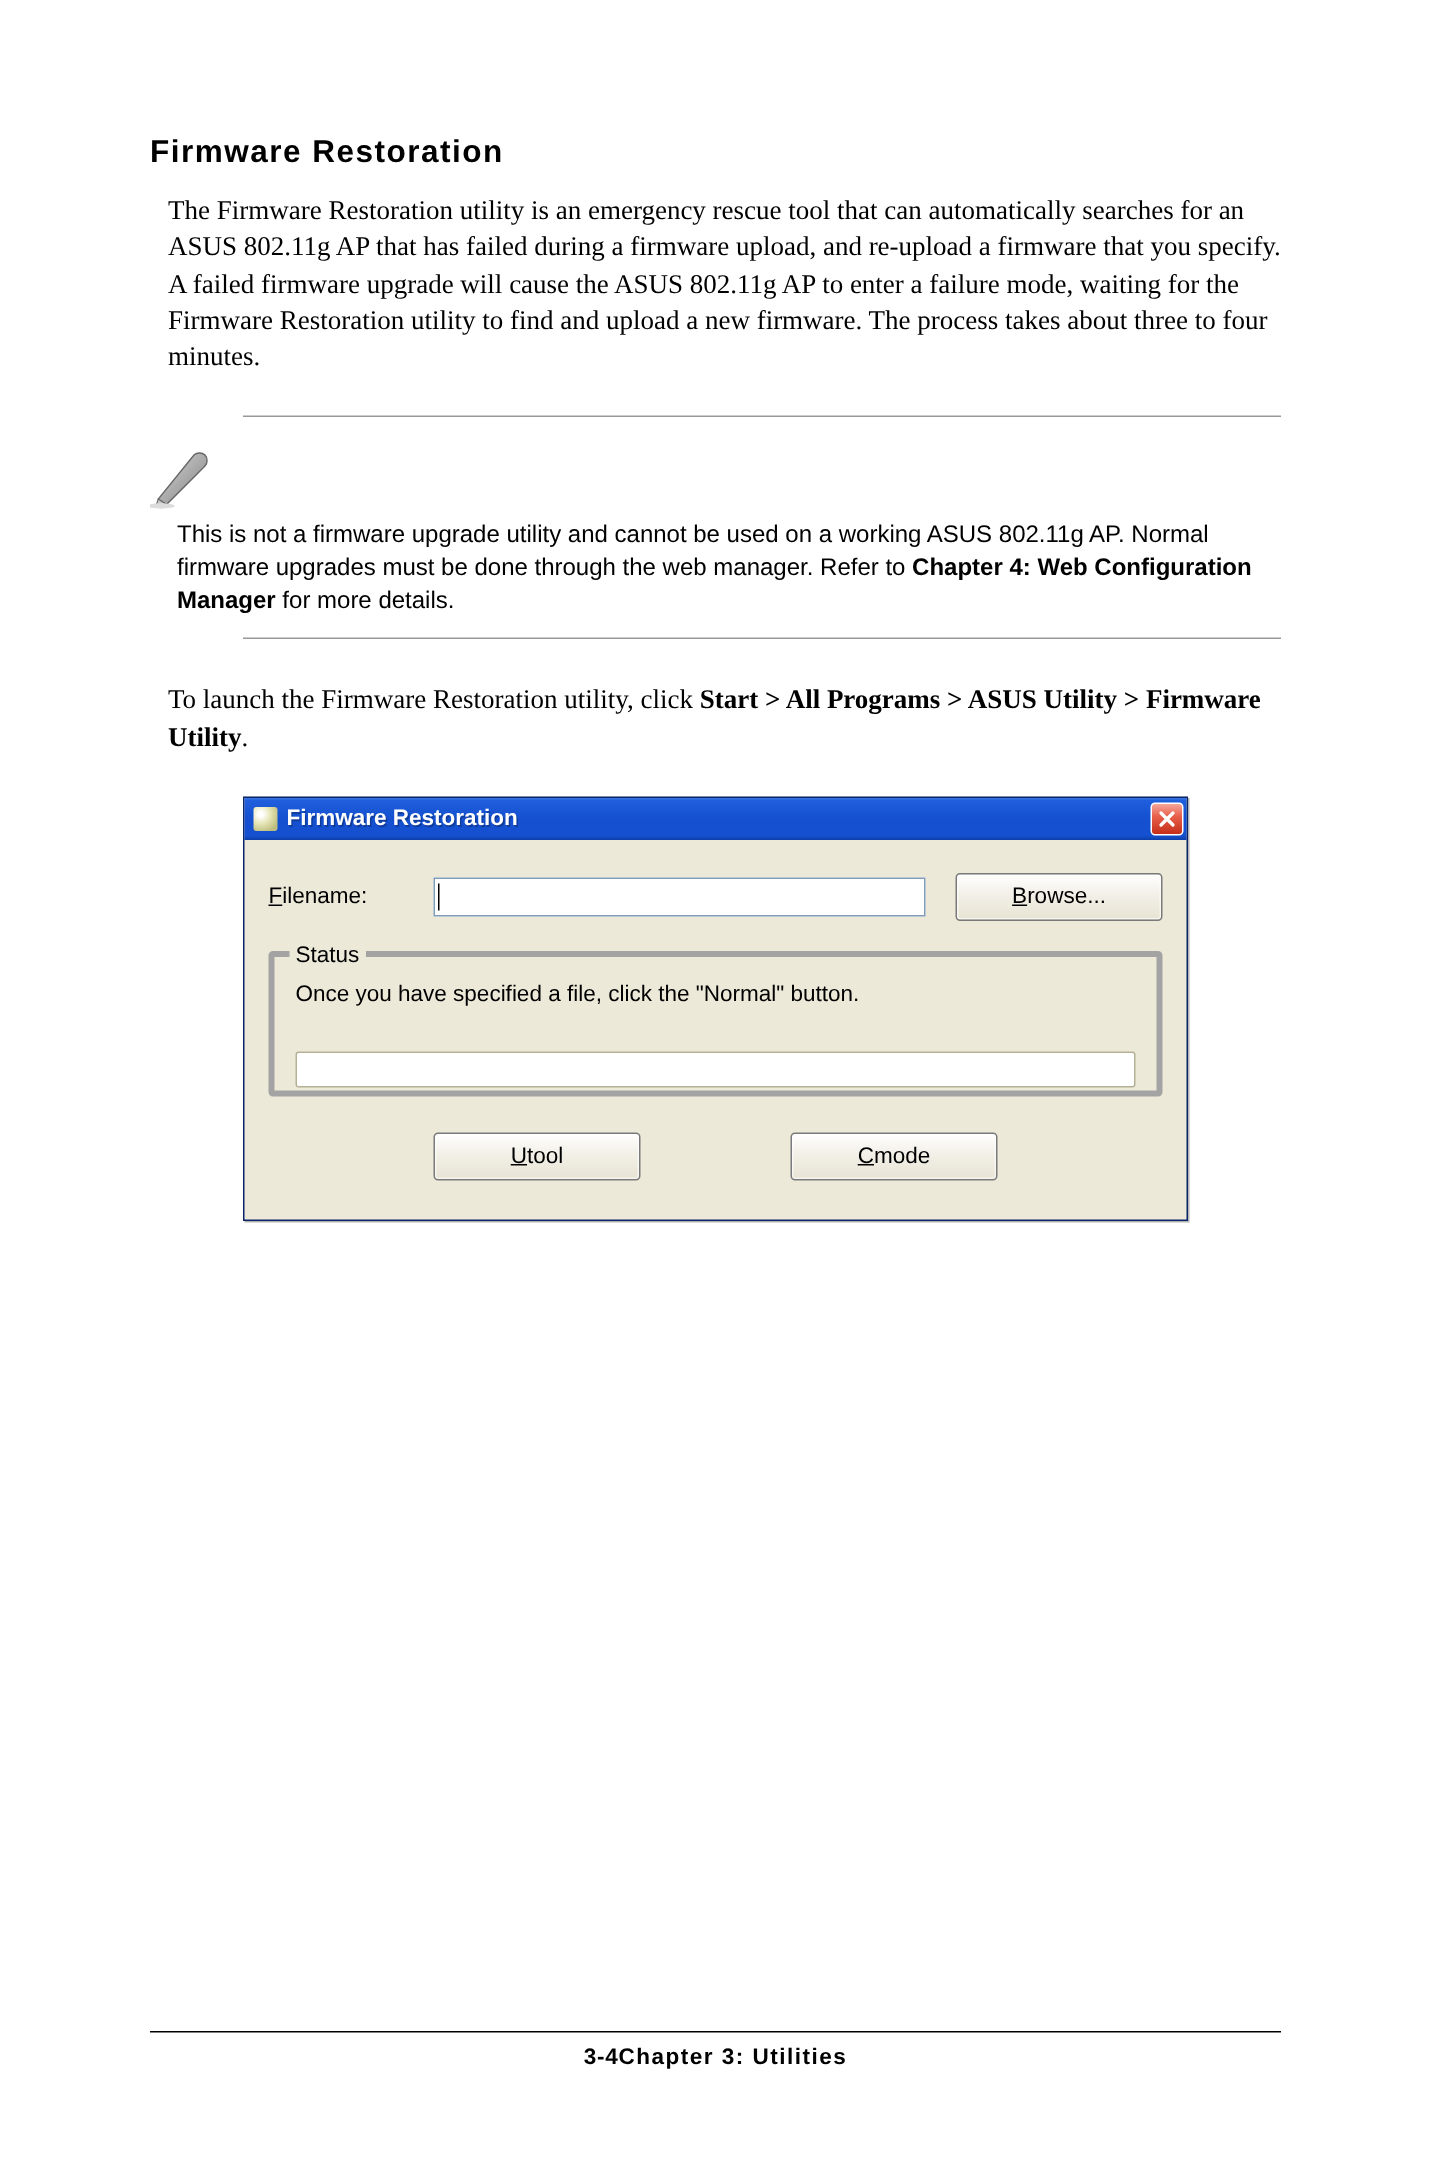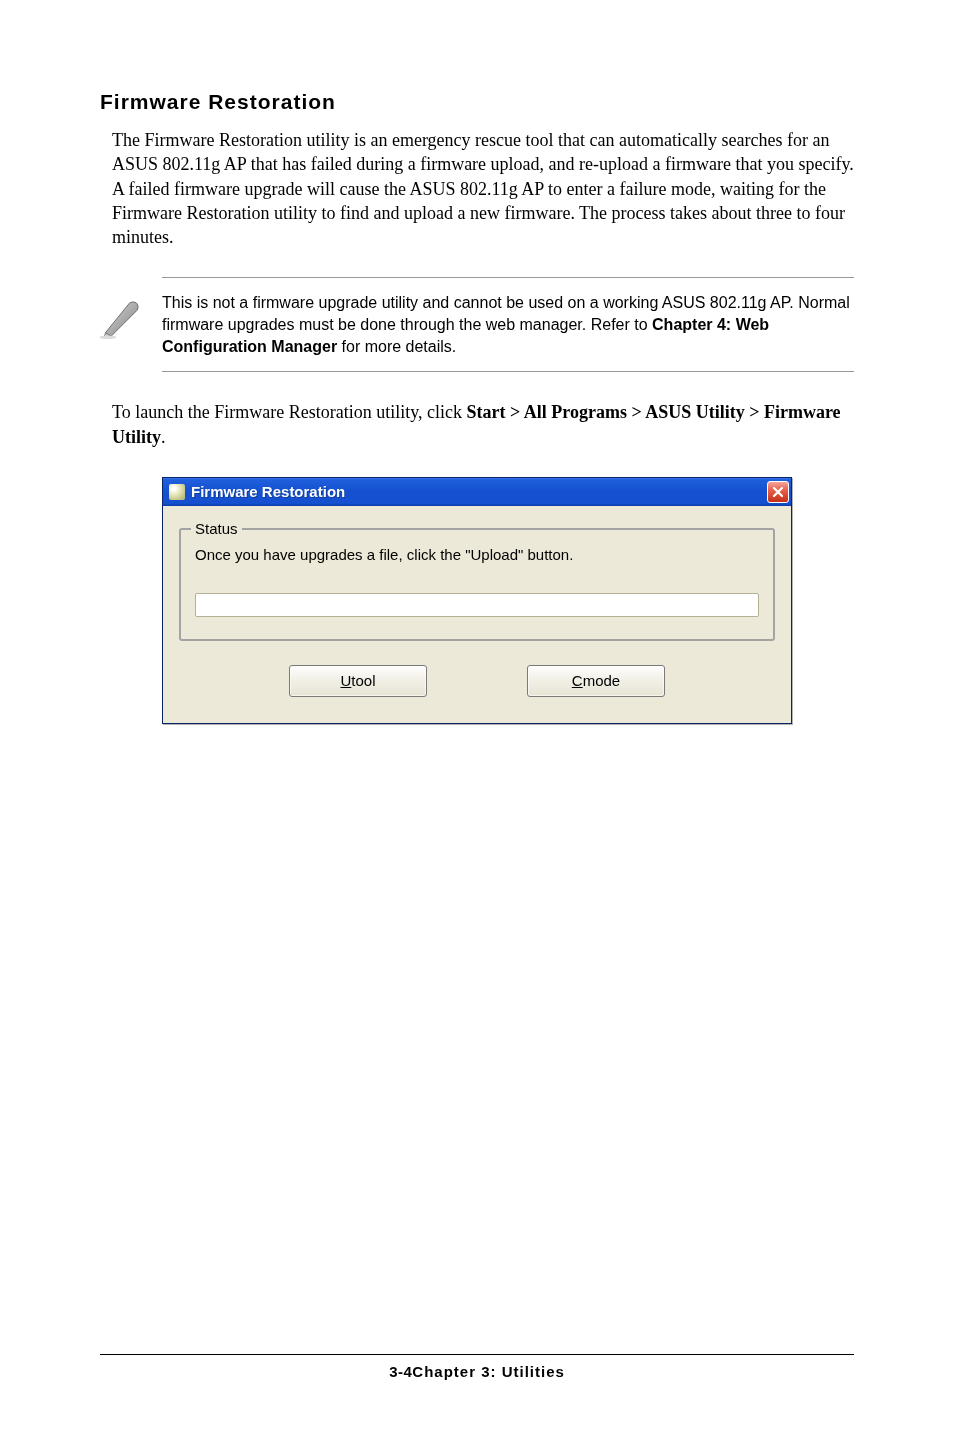--- a/index.html
+++ b/index.html
@@ -26,20 +26,21 @@
     font-size: 18px;
     line-height: 1.35;
     margin: 0 0 28px 12px;
     font-family: Liberation Serif, serif;
   }
   .note-block {
     display: flex;
     align-items: flex-start;
     margin-top: 8px;
     margin-bottom: 28px;
+    flex-direction: column;
   }
   .note-hr {
     border: none;
     border-top: 1px solid #999;
     margin: 0 0 0 62px;
   }
   .note-content-wrap {
     flex: 1;
     margin-left: 18px;
   }
@@ -133,23 +134,23 @@
     background: linear-gradient(to bottom, #ffffff 0%, #f3f1e9 40%, #e8e4d4 100%);
     font-size: 15px;
     font-family: Tahoma, Arial, sans-serif;
     box-shadow: inset 0 0 0 1px rgba(255,255,255,0.6);
     display:flex;
     align-items:center;
     justify-content:center;
     min-width: 100px;
   }
   .groupbox {
-    border: 2px solid #a3a3a3;
+    border: 4px solid #a3a3a3;
     border-radius: 3px;
-    padding: 16px 14px 22px 14px;
+    padding: 16px 14px 2px 14px;
     position: relative;
     margin-bottom: 20px;
   }
   .groupbox .legend {
     position: absolute;
     top: -10px;
     left: 10px;
     background: #ece9d8;
     padding: 0 4px;
     font-size: 15px;
@@ -222,24 +223,34 @@
     <div class="titlebar">
       <span class="app-icon"></span>
       <span class="title-text">Firmware Restoration</span>
       <span class="close-btn">
         <svg width="12" height="12" viewBox="0 0 12 12">
           <path d="M2 2 L10 10 M10 2 L2 10" stroke="#fff" stroke-width="2.2" stroke-linecap="round"></path>
         </svg>
       </span>
     </div>
     <div class="dialog-body">
+      <div class="row-file">
+        <span class="label-filename"><span class="underline-letter">F</span><span>ilename:</span></span>
+        <div class="file-input" value="">
+            <span class="caret"></span>
+          </div>
+        <div class="win-btn">
+            <span class="underline-letter">B</span>
+            <span>rowse...</span>
+          </div>
+      </div>
 
       <div class="groupbox">
         <span class="legend">Status</span>
-        <div class="status-text">Once you have upgrades a file, click the "Upload" button.</div>
+        <div class="status-text">Once you have specified a file, click the "Normal" button.</div>
         <div class="progress"></div>
       </div>
 
       <div class="btn-row">
         <div class="win-btn">
             <span class="underline-letter">U</span>
             <span>tool</span>
           </div>
         <div class="win-btn">
             <span class="underline-letter">C</span>

